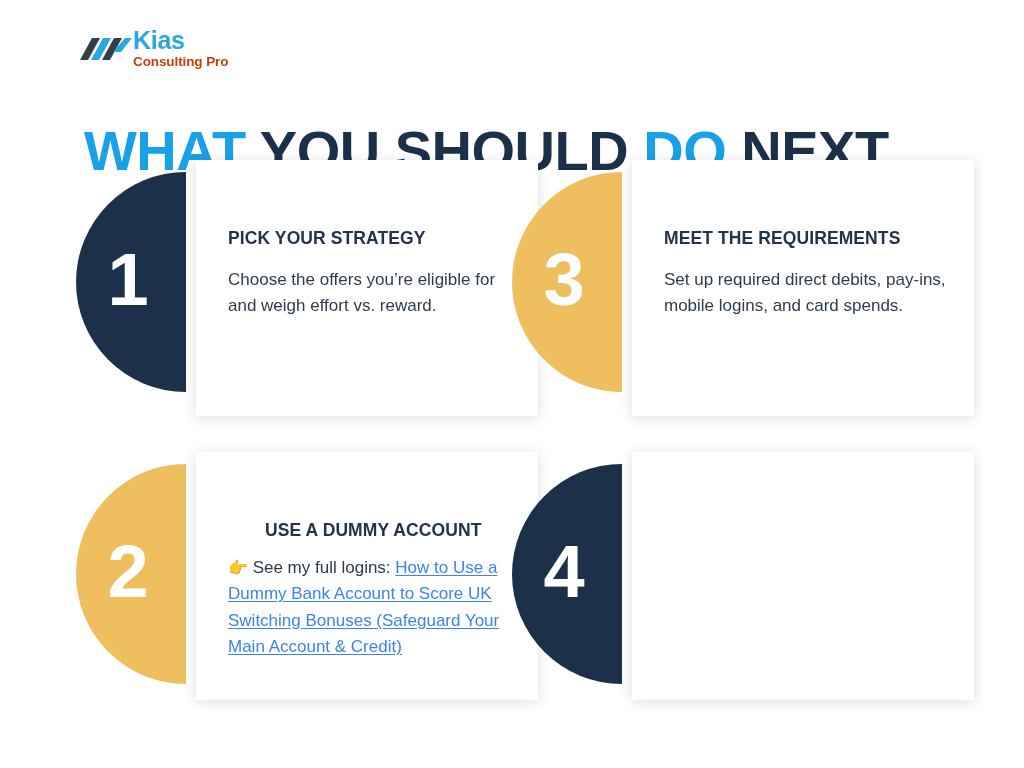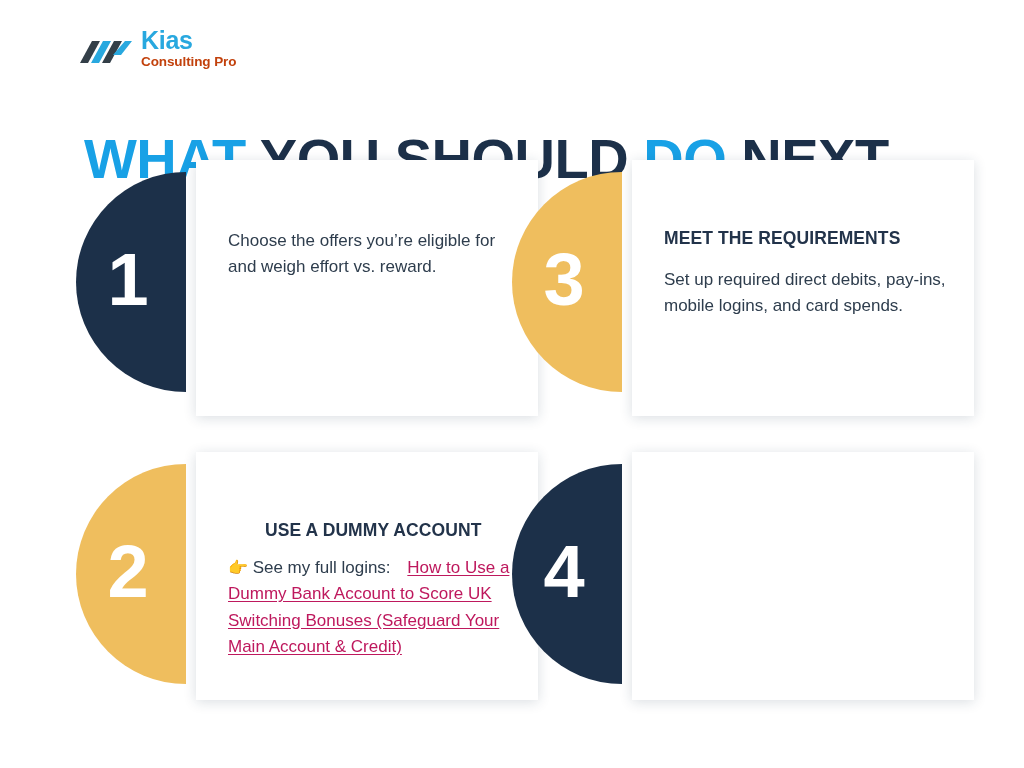--- a/index.html
+++ b/index.html
@@ -14,22 +14,22 @@
     overflow: hidden;
     position: relative;
   }
 
   
   #brand-logo {
     position: absolute;
     left: 80px;
     top: 28px;
     display: flex;
-    align-items: flex-end;
-    gap: 9px;
+    align-items: center;
+    gap: 1px;
   }
   #brand-logo .logo-mark {
     width: 52px;
     height: 36px;
     flex: none;
   }
   #brand-logo .logo-words {
     display: flex;
     flex-direction: column;
     justify-content: center;
@@ -48,21 +48,21 @@
     color: #c2410c;
     letter-spacing: -0.1px;
     margin-top: 2px;
     line-height: 1;
   }
 
   
   #page-title {
     position: absolute;
     left: 84px;
-    top: 90px;
+    top: 82px;
     font-size: 56px;
     font-weight: bold;
     letter-spacing: -0.5px;
     white-space: nowrap;
     line-height: 1.1;
   }
   #page-title .hl-accent { color: #18a1e6; }
   #page-title .hl-dark   { color: #1c3049; }
 
   
@@ -121,25 +121,24 @@
     margin: 0 0 18px 0;
     line-height: 1.2;
   }
   .card-text {
     font-size: 17px;
     color: #2e3d4d;
     line-height: 1.55;
     margin: 0;
   }
   .card-link {
-    color: #be185d;
+    color: #3b82f6;
     text-decoration: underline;
     text-underline-offset: 2px;
     cursor: pointer;
-    margin-left: 12px;
   }
   .emoji-pointer {
     color: #efbe5e;
     font-size: 16px;
   }
 </style>
 </head>
 <body>
 
 <div id="brand-logo">
@@ -155,20 +154,21 @@
   </div>
 </div>
 
 <h1 id="page-title"><span class="hl-accent">WHAT </span><span class="hl-dark">YOU SHOULD </span><span class="hl-accent">DO </span><span class="hl-dark">NEXT</span></h1>
 
 <div class="card card-col-left card-row-top"></div>
 <div class="step-badge navy badge-col-left badge-row-top">
   <span class="step-number">1</span>
 </div>
 <div class="card-body body-col-left" style="top: 228px;">
+  <div class="card-heading">PICK YOUR STRATEGY</div>
   <p class="card-text">Choose the offers you’re eligible for and weigh effort vs. reward.</p>
 </div>
 
 <div class="card card-col-right card-row-top"></div>
 <div class="step-badge amber badge-col-right badge-row-top">
   <span class="step-number">3</span>
 </div>
 <div class="card-body body-col-right" style="top: 228px;">
   <div class="card-heading">MEET THE REQUIREMENTS</div>
   <p class="card-text">Set up required direct debits, pay-ins, mobile logins, and card spends.</p>

